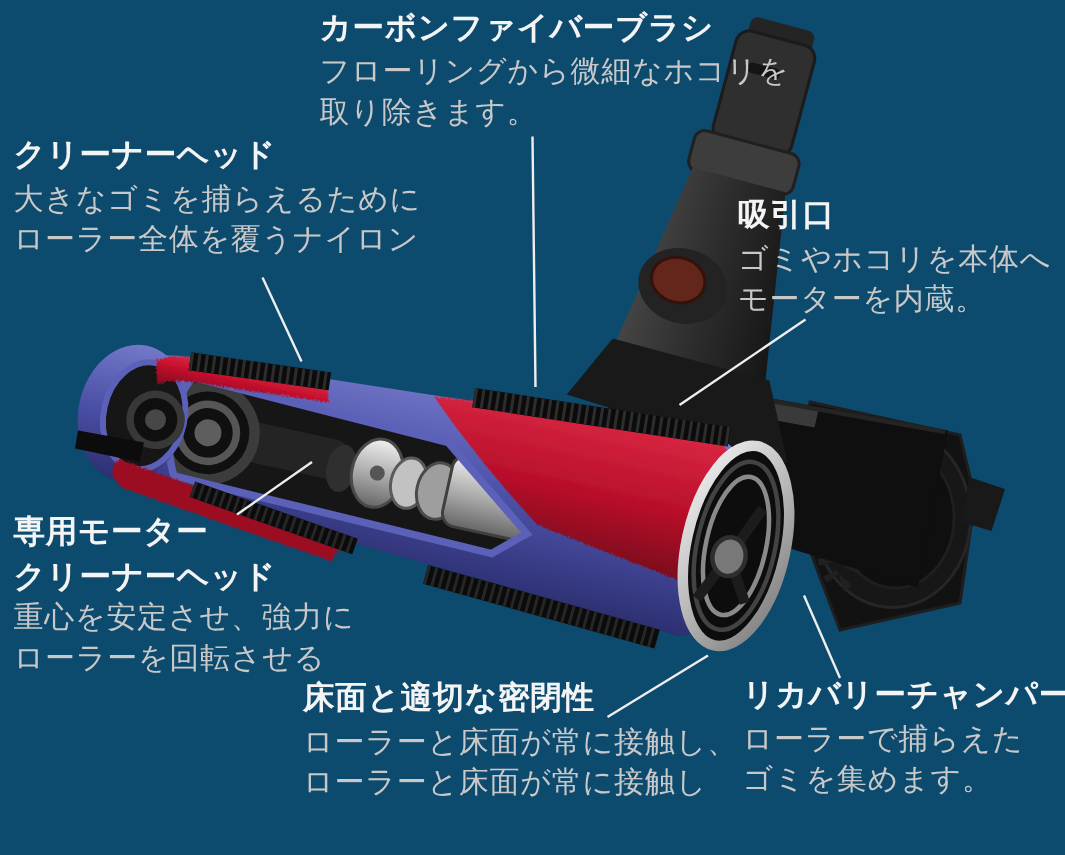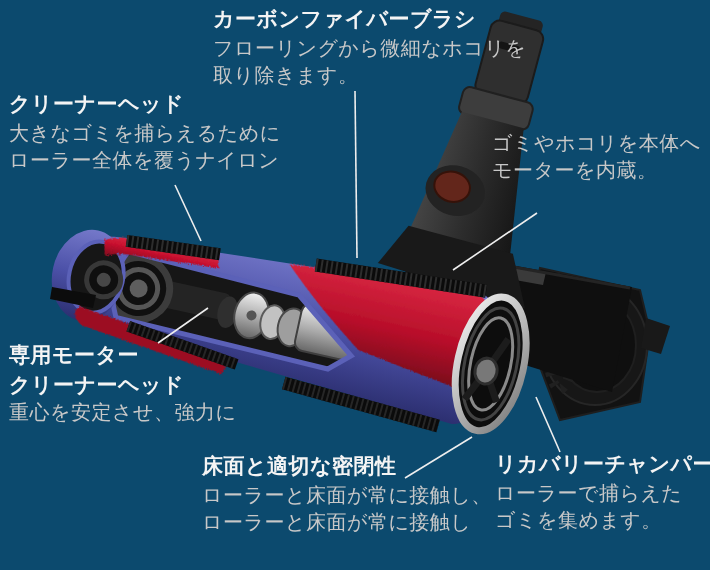--- a/index.html
+++ b/index.html
@@ -159,28 +159,30 @@
     <div>取り除きます。</div>
   </div>
 
   <div class="ann a1">
     <div class="t">クリーナーヘッド</div>
     <div>大きなゴミを捕らえるために</div>
     <div>ローラー全体を覆うナイロン</div>
   </div>
 
   <div class="ann a2">
+    <div class="t">吸引口</div>
     <div>ゴミやホコリを本体へ</div>
     <div>モーターを内蔵。</div>
   </div>
 
   <div class="ann a3">
     <div class="t">専用モーター</div>
     <div class="t t2">クリーナーヘッド</div>
     <div>重心を安定させ、強力に</div>
+    <div>ローラーを回転させる</div>
   </div>
 
   <div class="ann a4">
     <div class="t">床面と適切な密閉性</div>
     <div>ローラーと床面が常に接触し、</div>
     <div>ローラーと床面が常に接触し</div>
   </div>
 
   <div class="ann a5">
     <div class="t">リカバリーチャンパー</div>

